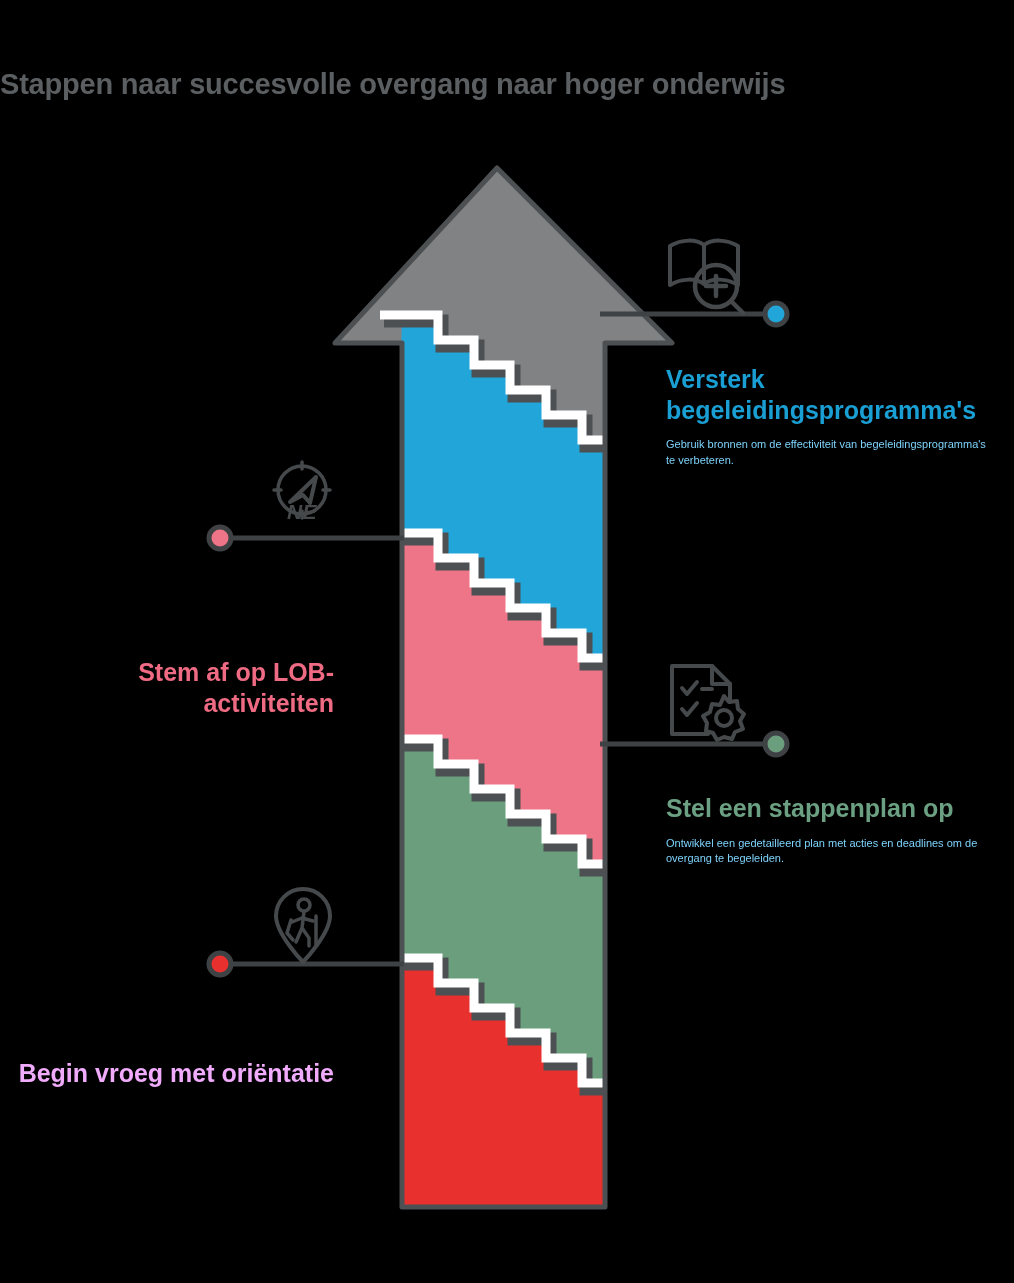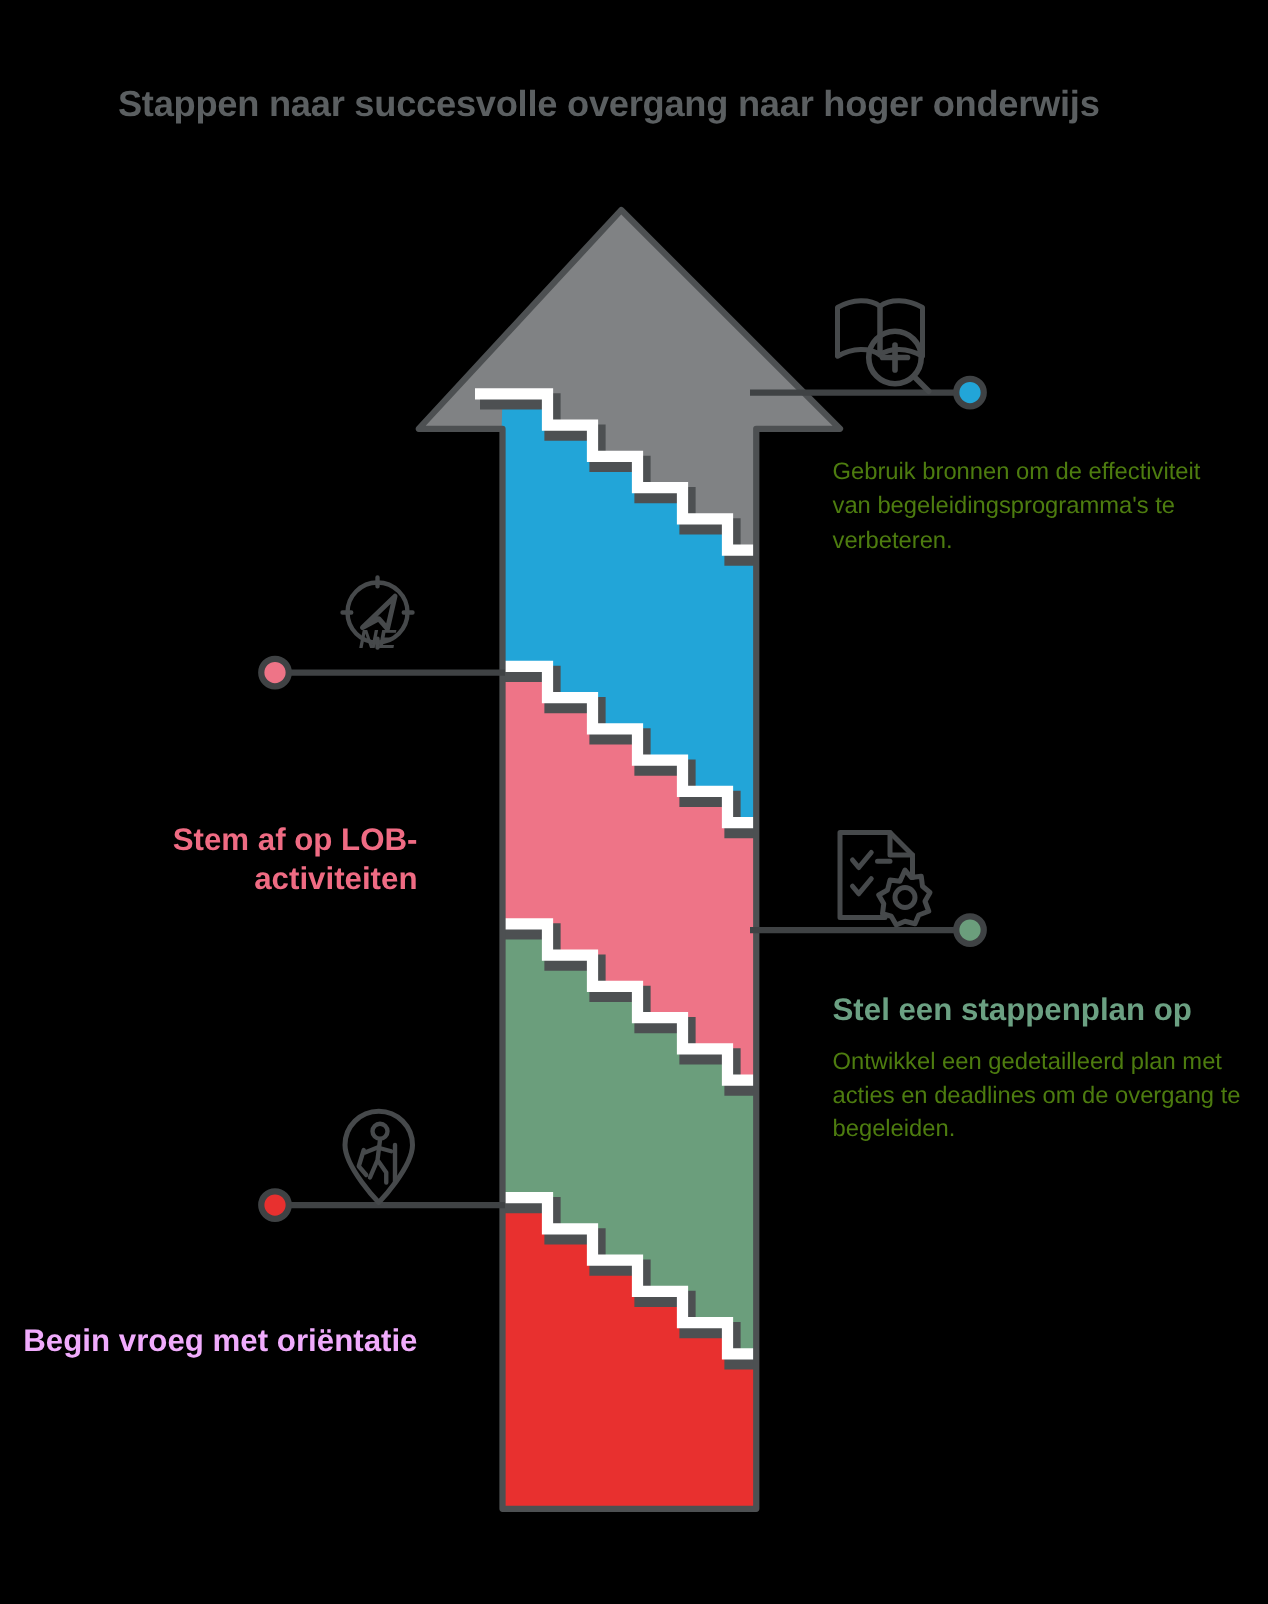--- a/index.html
+++ b/index.html
@@ -6,35 +6,35 @@
   body{
     width:1014px;height:1283px;position:relative;overflow:hidden;
     font-family:"Liberation Sans","DejaVu Sans",sans-serif;
     -webkit-font-smoothing:antialiased;
   }
   #stage{position:absolute;inset:0;width:1014px;height:1283px;}
 
   
   .title{
     position:absolute;left:0;top:68px;width:974px;
-    text-align:center;
+    text-align:left;
     font-size:29px;font-weight:bold;letter-spacing:-0.2px;
     color:#5b5f61;
   }
 
   
   svg.graphic{position:absolute;left:0;top:0;width:1014px;height:1283px;display:block;}
 
   
   .block{position:absolute;}
   .block .head{
     font-size:25px;font-weight:bold;line-height:1.22;margin:0 0 12px 0;
   }
   .block .body{
-    font-size:19px;line-height:1.44;color:#4d7c0f;margin:0;
+    font-size:11px;line-height:1.44;color:#7dd3fc;margin:0;
   }
   .block.right{text-align:left;}
   .block.left{text-align:right;margin-top:48px;}
 
   .b-blue   { left:666px; top:364px;  width:330px; }
   .b-blue   .head{ color:#1a9fd4; }
   .b-pink   { left:14px;  top:609px;  width:320px; }
   .b-pink   .head{ color:#ef6b83; }
   .b-green  { left:666px; top:793px;  width:330px; }
   .b-green  .head{ color:#6ba082; }
@@ -173,20 +173,21 @@
       <path d="M 32,24 L 30,40 L 24,54 M 30,40 L 37,50 L 37,58" stroke-width="3.5"></path>
       <path d="M 30,30 L 20,34 M 30,30 L 41,33" stroke-width="3.5"></path>
       <path d="M 44,28 L 44,58" stroke-width="3.5"></path>
       <path d="M 19,32 L 15,45 L 21,52" stroke-width="3.5"></path>
     </g>
   </svg>
 
   <div class="ne-label">NE</div>
 
   <div class="block right b-blue">
+    <p class="head">Versterk begeleidingsprogramma's</p>
     <p class="body">Gebruik bronnen om de effectiviteit van begeleidingsprogramma's te verbeteren.</p>
   </div>
 
   <div class="block left b-pink">
     <p class="head">Stem af op LOB-activiteiten</p>
   </div>
 
   <div class="block right b-green">
     <p class="head">Stel een stappenplan op</p>
     <p class="body">Ontwikkel een gedetailleerd plan met acties en deadlines om de overgang te begeleiden.</p>

